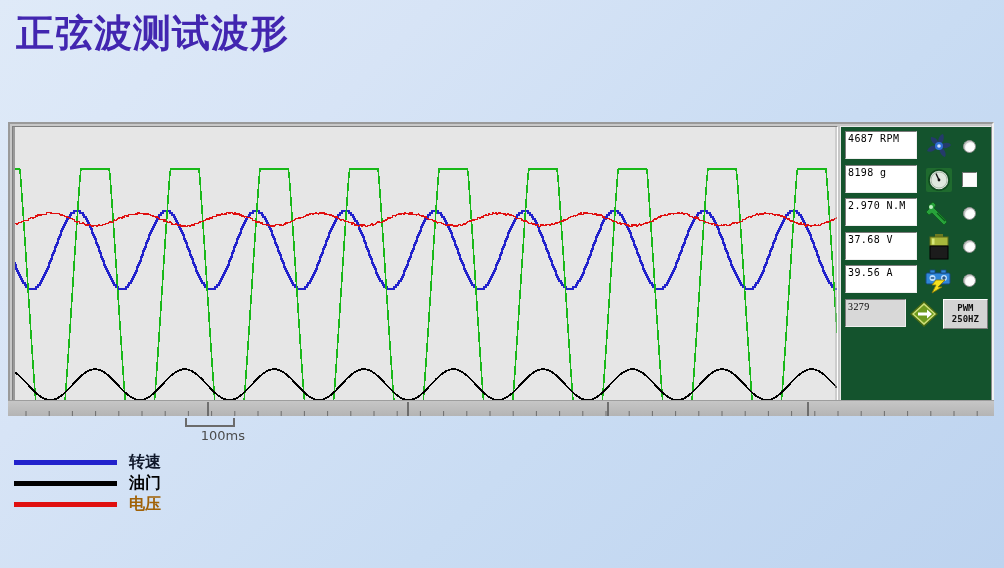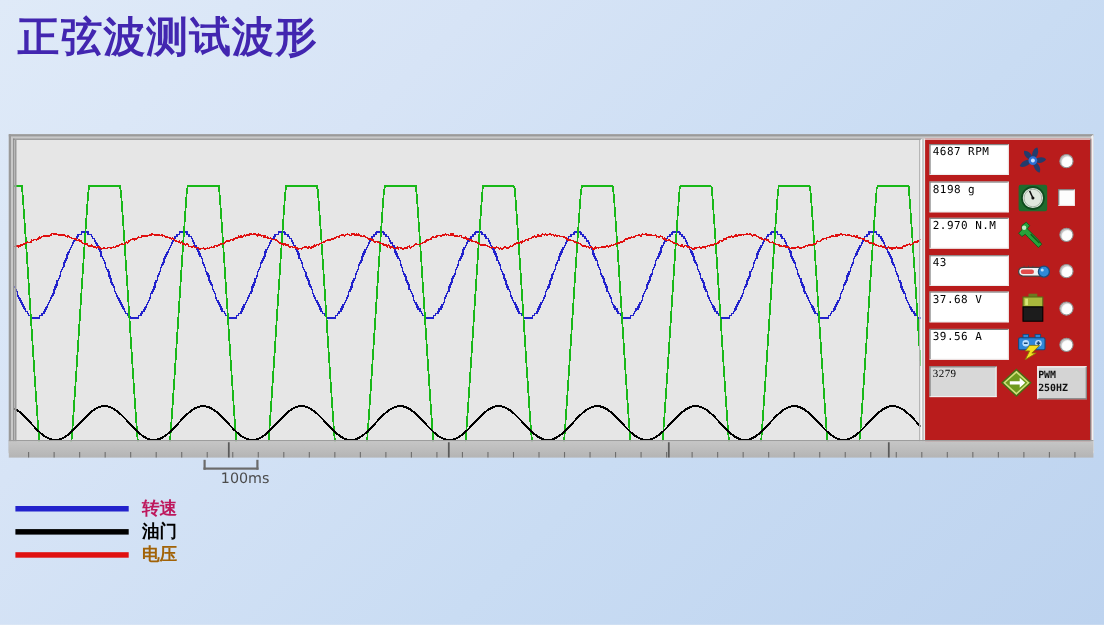--- a/index.html
+++ b/index.html
@@ -40,21 +40,21 @@
     border-right:1px solid #ffffff;
     border-bottom:1px solid #ffffff;
     box-sizing:border-box;
     overflow:hidden;
   }
   .plot-frame svg{display:block;}
 
   
   .readout-panel{
     position:absolute;left:830px;top:2px;width:152px;height:282px;
-    background:#b91c1c;
+    background:#14532d;
     border-top:1px solid #e8e8e8;
     border-left:1px solid #e8e8e8;
     border-right:1px solid #8a8a8a;
     border-bottom:1px solid #8a8a8a;
     box-sizing:border-box;
     padding:4px 3px 0 4px;
   }
   .readout-row{
     position:relative;height:33.6px;display:flex;align-items:flex-start;
   }
@@ -89,21 +89,21 @@
     border-top:1px solid #707070;border-left:1px solid #707070;
     border-right:1px solid #f4f4f4;border-bottom:1px solid #f4f4f4;
     display:block;
   }
   .pwm-button{
     width:52px;height:28px;background:#d4d4d4;
     border-top:1px solid #ffffff;border-left:1px solid #ffffff;
     border-right:1px solid #7d7d7d;border-bottom:1px solid #7d7d7d;
     font-family:"DejaVu Sans Mono","Liberation Mono",monospace;
     font-size:9px;font-weight:bold;color:#111;
-    display:flex;flex-direction:column;justify-content:center;
+    display:flex;flex-direction:column;align-items:center;justify-content:center;
     line-height:11px;margin-left:2px;
   }
 
   
   .time-ruler{
     position:absolute;left:8px;top:400px;width:986px;height:16px;
     background:linear-gradient(#c6c6c6,#b4b4b4);
     border-top:1px solid #9d9d9d;
     box-sizing:border-box;overflow:hidden;
   }
@@ -187,39 +187,20 @@
           </div>
           <div class="readout-row">
             <div class="readout-field">2.970 N.M</div>
             <div class="readout-icon">
               <svg width="32" height="28" viewBox="0 0 32 28">
                 <g fill="#27a23a" stroke="#0d5a1a" stroke-width="0.8">
                   <path d="M6 6 L10 3 L13 6 L11 9 L16 14 L21 19 L24 23 L21 26 L17 22 L12 17 L9 14 L6 16 L3 13 L6 10 Z"></path>
                 </g>
                 <path d="M14 14 L22 22" stroke="#0d5a1a" stroke-width="1.2"></path>
                 <circle cx="8" cy="8" r="2" fill="#bff0c4"></circle>
-              </svg>
-            </div>
-            <div class="readout-toggle">
-              <span class="radio-dot"></span>
-            </div>
-          </div>
-          <div class="readout-row">
-            <div class="readout-field">43</div>
-            <div class="readout-icon">
-              <svg width="32" height="28" viewBox="0 0 32 28">
-                <rect x="3" y="10" width="24" height="8" rx="4" fill="#f2f2f2" stroke="#444" stroke-width="1.2"></rect>
-                <rect x="5" y="12" width="12" height="4" rx="2" fill="#e24b4b"></rect>
-                <circle cx="26" cy="14" r="5" fill="#2e8ad8" stroke="#1b4d7a" stroke-width="1.2"></circle>
-                <circle cx="24.5" cy="12.5" r="1.4" fill="#bcdcf7"></circle>
-                <g stroke="#444" stroke-width="0.7">
-                  <line x1="8" y1="8.5" x2="8" y2="10"></line>
-                  <line x1="12" y1="8.5" x2="12" y2="10"></line>
-                  <line x1="16" y1="8.5" x2="16" y2="10"></line>
-                </g>
               </svg>
             </div>
             <div class="readout-toggle">
               <span class="radio-dot"></span>
             </div>
           </div>
           <div class="readout-row">
             <div class="readout-field">37.68 V</div>
             <div class="readout-icon">
               <svg width="32" height="28" viewBox="0 0 32 28">
@@ -324,21 +305,21 @@
 
   <div class="scale-marker">
     <div class="scale-bracket"></div>
     <div class="scale-label">100ms</div>
   </div>
 
   <div class="legend">
     <div id="legend-rows">
         <div class="legend-row">
           <span class="legend-swatch" style="background: rgb(34, 34, 204);"></span>
-          <span class="legend-label" style="color: #be185d;">转速</span>
+          <span class="legend-label" style="color: #0f172a;">转速</span>
         </div>
         <div class="legend-row">
           <span class="legend-swatch" style="background: rgb(0, 0, 0);"></span>
           <span class="legend-label" style="color: rgb(0, 0, 0);">油门</span>
         </div>
         <div class="legend-row">
           <span class="legend-swatch" style="background: rgb(224, 16, 16);"></span>
           <span class="legend-label" style="color: #a16207;">电压</span>
         </div>
       </div>

